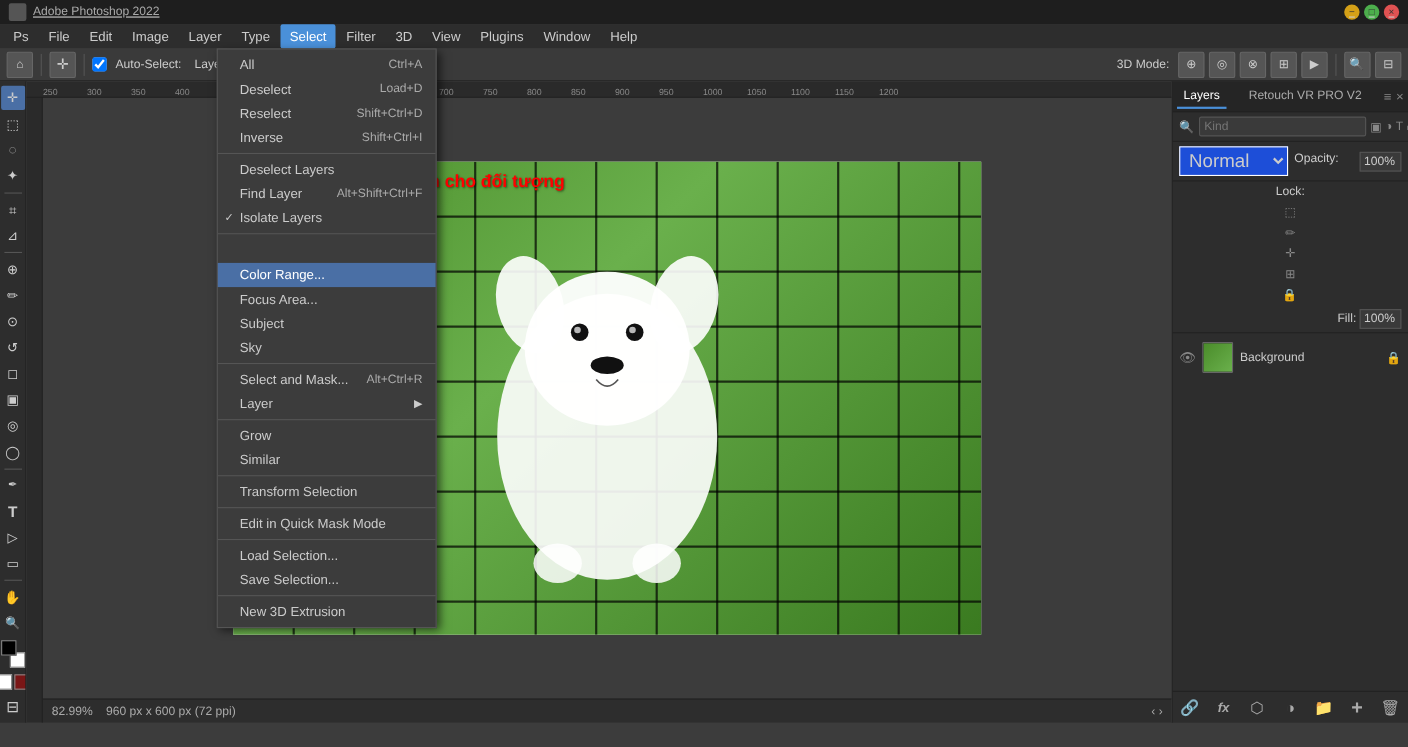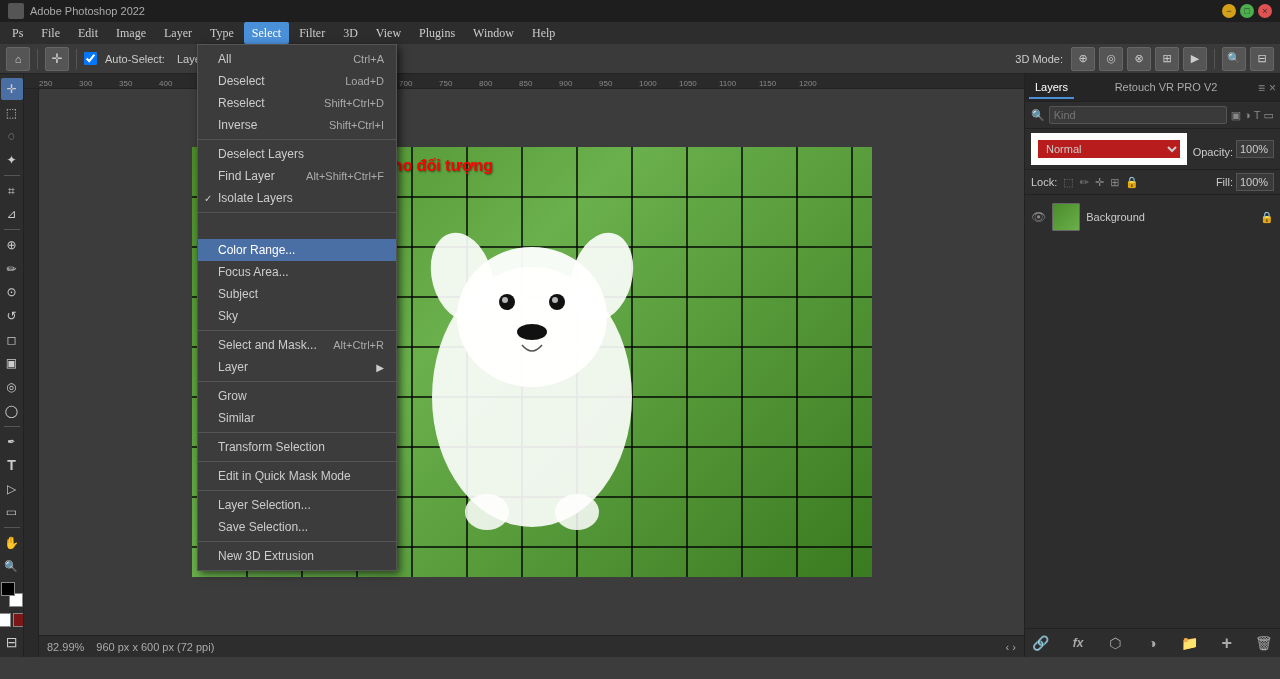--- a/index.html
+++ b/index.html
@@ -16,20 +16,21 @@
 
     
     #title-bar {
       width: 100%;
       height: 22px;
       background: #1e1e1e;
       display: flex;
       align-items: center;
       justify-content: space-between;
       padding: 0 8px;
+      text-decoration: underline;
     }
     #title-bar-left {
       display: flex;
       align-items: center;
       gap: 6px;
     }
     .tb-icon { width: 16px; height: 16px; background: #555; border-radius: 2px; }
     .tb-title { font-size: 11px; color: #aaa; }
     .tb-controls { display: flex; gap: 4px; }
     .tb-btn {
@@ -43,21 +44,20 @@
 
     
     #menu-bar {
       width: 100%;
       height: 22px;
       background: #2d2d2d;
       display: flex;
       align-items: center;
       padding: 0 4px;
       gap: 2px;
-      font-family: Liberation Serif, serif;
     }
     .menu-item {
       padding: 2px 8px;
       font-size: 12px;
       color: #ccc;
       cursor: pointer;
       border-radius: 2px;
       height: 22px;
       display: flex;
       align-items: center;
@@ -197,21 +197,21 @@
       align-items: center;
       padding: 0 8px;
       gap: 12px;
       font-size: 11px;
       color: #aaa;
       border-top: 1px solid #222;
     }
 
     
     #right-panel {
-      width: 256px;
+      width: 215px;
       background: #2d2d2d;
       border-left: 1px solid #222;
       display: flex;
       flex-direction: column;
     }
     #panel-tabs {
       display: flex;
       background: #252525;
       border-bottom: 1px solid #222;
       align-items: center;
@@ -253,43 +253,44 @@
 
     #layers-blend {
       display: flex;
       align-items: center;
       padding: 4px 6px;
       gap: 6px;
       border-bottom: 1px solid #222;
     }
     .blend-select {
       flex: 1;
-      background: #b91c1c;
-      border: 7px solid #ffffff;
+      background: #1d4ed8;
+      border: 1px solid #ffffff;
       color: #ccc;
-      font-size: 11px;
+      font-size: 17px;
       padding: 2px 4px;
     }
-    .opacity-group { display: flex; align-items: flex-end; gap: 3px; font-size: 11px; }
+    .opacity-group { display: flex; align-items: flex-start; gap: 19px; font-size: 11px; }
     .opacity-input {
       width: 38px;
       background: #3a3a3a;
       border: 1px solid #555;
       color: #ccc;
       font-size: 11px;
       padding: 2px 3px;
     }
 
     #layers-lock-row {
       display: flex;
       align-items: center;
       padding: 3px 6px;
       gap: 6px;
       border-bottom: 1px solid #222;
       font-size: 11px;
+      flex-direction: column;
     }
     .lock-icon-sm { font-size: 11px; color: #888; cursor: pointer; }
     .fill-group { margin-left: auto; display: flex; align-items: center; gap: 3px; font-size: 11px; }
     .fill-input {
       width: 38px;
       background: #3a3a3a;
       border: 1px solid #555;
       color: #ccc;
       font-size: 11px;
       padding: 2px 3px;
@@ -721,21 +722,21 @@
   <div class="menu-sep"></div>
   <div class="dropdown-item">
     <span class="dropdown-item-label">Transform Selection</span>
   </div>
   <div class="menu-sep"></div>
   <div class="dropdown-item">
     <span class="dropdown-item-label">Edit in Quick Mask Mode</span>
   </div>
   <div class="menu-sep"></div>
   <div class="dropdown-item">
-    <span class="dropdown-item-label">Layer Selection...</span>
+    <span class="dropdown-item-label">Load Selection...</span>
   </div>
   <div class="dropdown-item">
     <span class="dropdown-item-label">Save Selection...</span>
   </div>
   <div class="menu-sep"></div>
   <div class="dropdown-item">
     <span class="dropdown-item-label">New 3D Extrusion</span>
   </div>
 </div>
 

